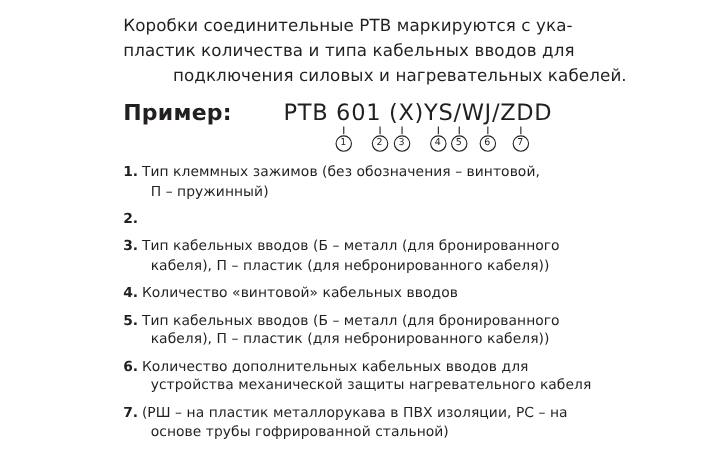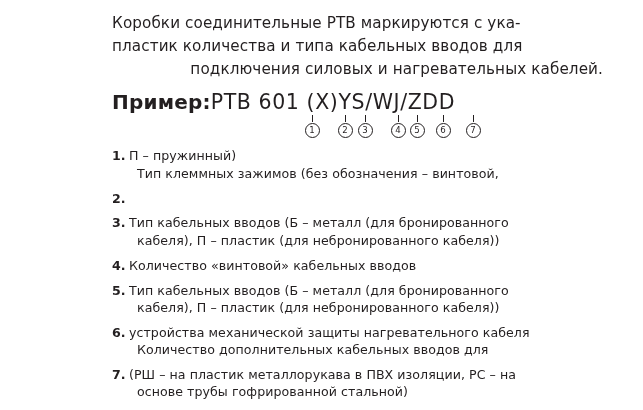--- a/index.html
+++ b/index.html
@@ -12,52 +12,53 @@
     background: #ffffff;
     font-family: "DejaVu Sans", sans-serif;
     color: #231f20;
     overflow: hidden;
   }
   .page {
     position: relative;
     width: 643px;
     height: 410px;
     box-sizing: border-box;
-    padding: 12px 40px 0 112px;
+    padding: 12px 28px 0 112px;
   }
   .intro {
     font-size: 15.2px;
     line-height: 1.52;
     text-align: justify;
     text-justify: inter-word;
     color: #231f20;
     letter-spacing: 0.1px;
   }
   .intro span {
     display: block;
   }
   .intro span.last {
-    text-align: right;
+    text-align: center;
   }
   .example-row {
     margin-top: 9px;
     display: flex;
     align-items: baseline;
     white-space: nowrap;
+    gap: 28px;
   }
   .example-label {
     font-size: 20px;
     font-weight: bold;
     color: #231f20;
     letter-spacing: 0.2px;
   }
   .example-code {
     font-size: 20.5px;
     color: #231f20;
-    margin-left: 0;
+    margin-left: 19px;
     letter-spacing: 0.6px;
   }
   .markers {
     position: relative;
     height: 26px;
     margin-top: 1px;
     margin-left: 192px;
   }
   .marker {
     position: absolute;
@@ -158,22 +159,22 @@
       <span class="tick"></span>
       <span class="num">7</span>
     </div>
   </div>
 
   <div class="list">
 
     <div class="item">
       <div class="item-num">1.</div>
       <div class="item-text">
+        <span>Тип клеммных зажимов (без обозначения – винтовой,</span>
         <span>П – пружинный)</span>
-        <span>Тип клеммных зажимов (без обозначения – винтовой,</span>
       </div>
     </div>
 
     <div class="item">
       <div class="item-num">2.</div>
     </div>
 
     <div class="item">
       <div class="item-num">3.</div>
       <div class="item-text">
@@ -193,22 +194,22 @@
       <div class="item-num">5.</div>
       <div class="item-text">
         <span>Тип кабельных вводов (Б – металл (для бронированного</span>
         <span>кабеля), П – пластик (для небронированного кабеля))</span>
       </div>
     </div>
 
     <div class="item">
       <div class="item-num">6.</div>
       <div class="item-text">
+        <span>Количество дополнительных кабельных вводов для</span>
         <span>устройства механической защиты нагревательного кабеля</span>
-        <span>Количество дополнительных кабельных вводов для</span>
       </div>
     </div>
 
     <div class="item">
       <div class="item-num">7.</div>
       <div class="item-text">
         <span>(РШ – на пластик металлорукава в ПВХ изоляции, РС – на</span>
         <span>основе трубы гофрированной стальной)</span>
       </div>
     </div>

